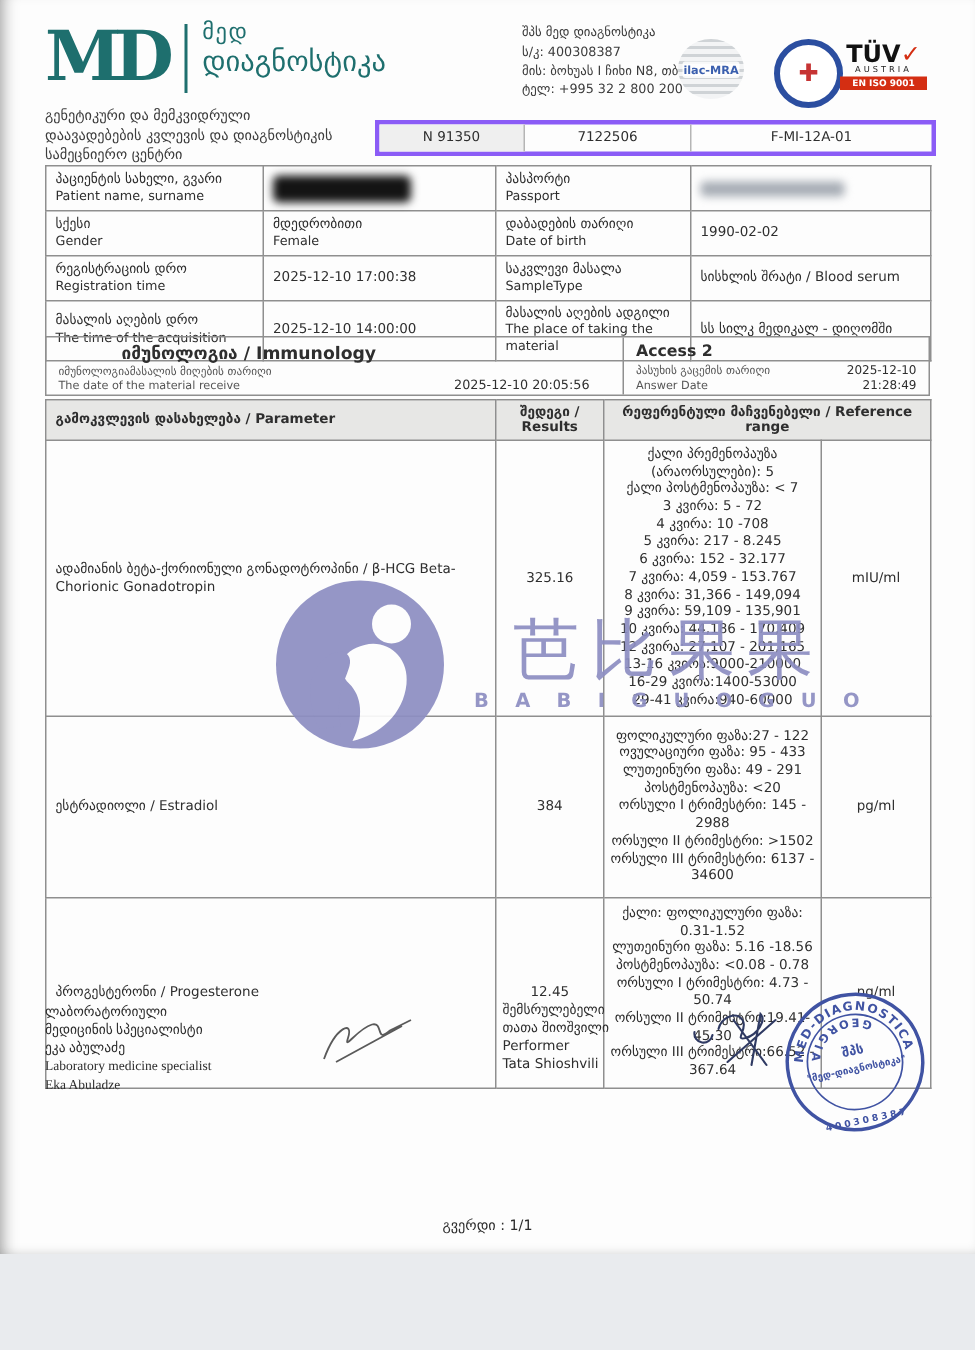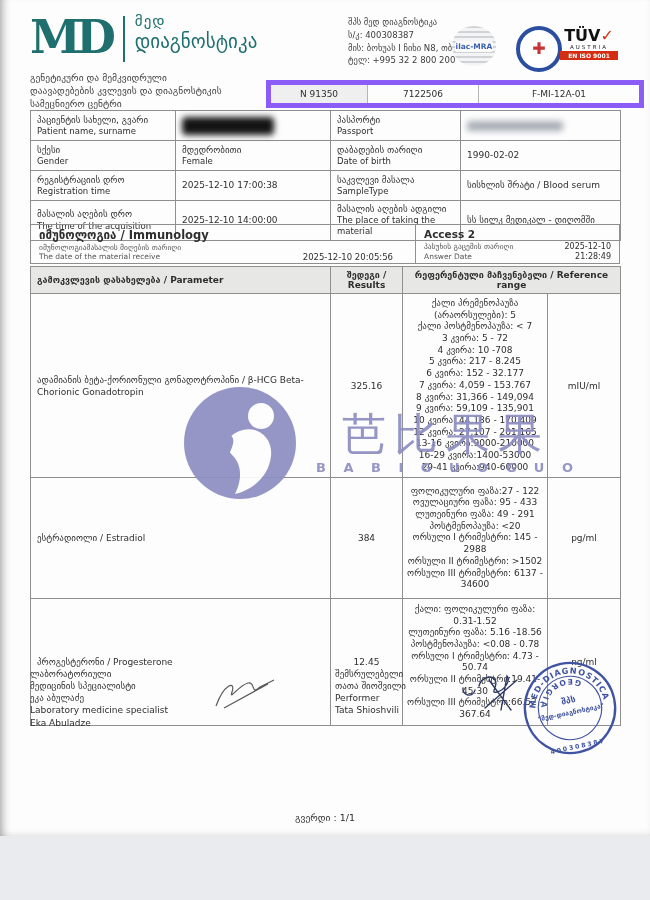--- a/index.html
+++ b/index.html
@@ -17,39 +17,39 @@
   .cert{position:absolute;top:26px;}
   .cert-ilac{left:452px;width:44px;height:40px;border-radius:50%;background:repeating-linear-gradient(#cfd3d6 0 2px,#f3f4f5 2px 5px);display:flex;align-items:center;justify-content:center;}
   .cert-ilac span{background:rgba(255,255,255,.85);color:#3a5fae;font-weight:bold;font-size:7.5px;padding:1px 1px;border-radius:2px;}
   .cert-geo{left:516px;width:38px;height:38px;border-radius:50%;border:4px solid #2b4ea0;background:#fff;display:flex;align-items:center;justify-content:center;}
   .cert-geo span{color:#c63434;font-size:16px;font-weight:bold;line-height:1;}
   .cert-tuv{left:560px;width:58px;text-align:center;}
   .tuv-word{font-size:16px;font-weight:bold;color:#111;letter-spacing:0;}
   .tuv-check{color:#d42e12;font-weight:bold;}
   .tuv-country{font-size:5.5px;letter-spacing:2px;color:#222;margin-top:-1px;}
   .tuv-iso{background:#d42e12;color:#fff;font-size:6px;font-weight:bold;margin-top:1px;padding:1px 0;}
-  .numbers-bar{position:absolute;top:80px;left:266px;width:368px;height:18px;border:5px solid #8b5cf6;display:flex;font-size:9px;}
+  .numbers-bar{position:absolute;top:80px;left:250px;width:368px;height:18px;border:3px solid #8b5cf6;display:flex;font-size:9px;}
   .numbers-bar .cell{display:flex;align-items:center;justify-content:center;border-right:1px solid #b5b5b5;}
   .numbers-bar .cell:last-child{border-right:none;}
   .nb1{width:96px;background:#efefef;}
   .nb2{width:110px;}
   .nb3{flex:1;}
   
   table{border-collapse:collapse;}
   td,th{border:1px solid #8f8f8f;padding:3px 6px;vertical-align:middle;}
   .patient-table{position:absolute;top:110px;left:30px;width:590px;table-layout:fixed;padding-left:24px;}
   .patient-table td{height:23px;font-size:9px;line-height:1.25;}
   .lbl-ka{display:block;font-size:9px;color:#2e2e2e;}
   .lbl-en{display:block;font-size:8.5px;color:#2e2e2e;}
   .blur-dark{width:92px;height:18px;background:#141414;border-radius:4px;filter:blur(3px);}
   .blur-gray{width:96px;height:10px;background:#a7adb5;border-radius:3px;filter:blur(3px);}
   
   .immuno-box{position:absolute;top:224px;left:30px;width:588px;height:38px;border:1px solid #8f8f8f;display:flex;}
   .immuno-left{width:368px;padding:3px 8px;border-right:1px solid #8f8f8f;}
-  .immuno-title{font-size:11.5px;font-weight:bold;}
+  .immuno-title{font-size:11.5px;font-weight:bold;margin-left:42px;}
   .immuno-sub{display:flex;justify-content:space-between;align-items:flex-end;margin-top:1px;}
   .immuno-sub .labels{font-size:7.5px;color:#555;line-height:1.25;}
   .immuno-sub .date{font-size:8.5px;margin-right:14px;}
   .immuno-right{flex:1;padding:3px 8px;}
   .device{font-size:10.5px;font-weight:bold;}
   .answer-row{display:flex;justify-content:space-between;margin-top:2px;}
   .answer-row .labels{font-size:7.5px;color:#555;line-height:1.3;}
   .answer-row .date{font-size:8px;text-align:right;width:62px;line-height:1.3;}
   
   .results-table{position:absolute;top:266px;left:30px;width:590px;table-layout:fixed;}
@@ -58,21 +58,21 @@
   .results-table td{font-size:9px;}
   .param-cell{font-size:9px;line-height:1.35;}
   .result-cell{text-align:center;}
   .ref-cell{font-size:8px;line-height:1.3;text-align:center;padding:4px 2px;}
   .unit-cell{text-align:center;}
   .row-hcg td{height:140px;}
   .row-e2 td{height:112px;}
   .row-prog td{height:118px;}
   
   .sig-area{position:absolute;top:668px;left:30px;width:590px;height:120px;}
-  .sig-left{position:absolute;left:0;top:0;width:160px;font-size:9px;line-height:1.35;}
+  .sig-left{position:absolute;left:0;top:0;width:160px;font-size:9px;line-height:1.35;font-family:Liberation Serif, serif;}
   .sig-right-text{position:absolute;left:305px;top:0;width:115px;font-size:9px;line-height:1.35;}
   .sig1{position:absolute;left:180px;top:6px;}
   .sig2{position:absolute;left:425px;top:-4px;}
   .stamp{position:absolute;left:492px;top:-8px;width:96px;height:96px;transform:rotate(-12deg);}
   
   .page-label{position:absolute;top:812px;left:0;width:650px;text-align:center;font-size:9.5px;}
   .teal-line{position:absolute;top:842px;left:0;width:650px;height:3px;background:#1e6f6e;}
   .logo-strip{position:absolute;top:845px;left:0;width:650px;height:48px;background:#fff;display:flex;align-items:center;justify-content:space-between;padding:0 18px;box-sizing:border-box;}
   .logo-strip .flogo{display:flex;flex-direction:column;align-items:center;justify-content:center;}
   .bottom-gray{position:absolute;top:893px;left:0;width:650px;height:7px;background:#e9ebee;}

